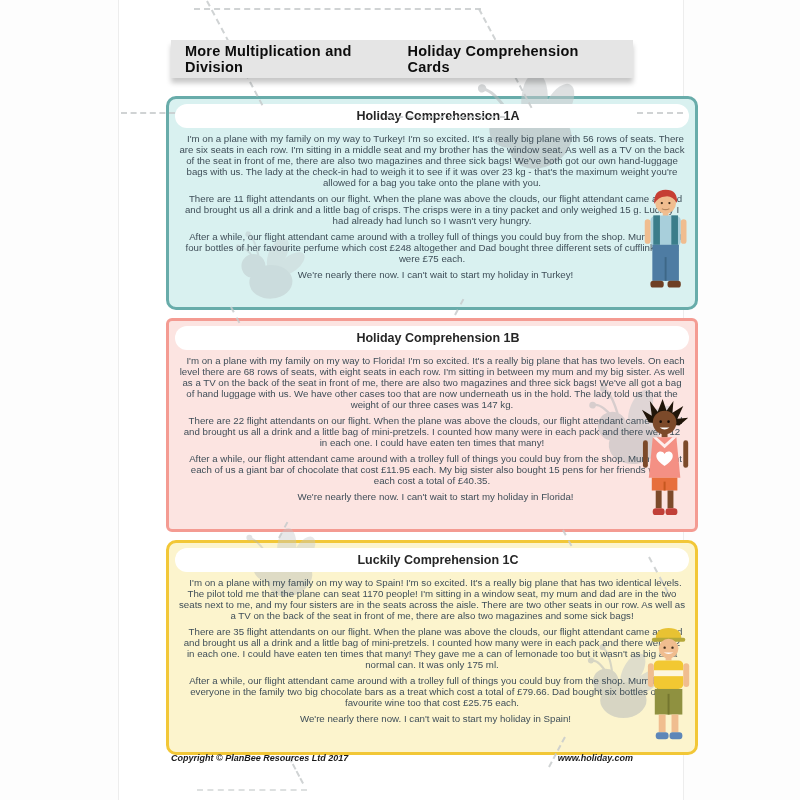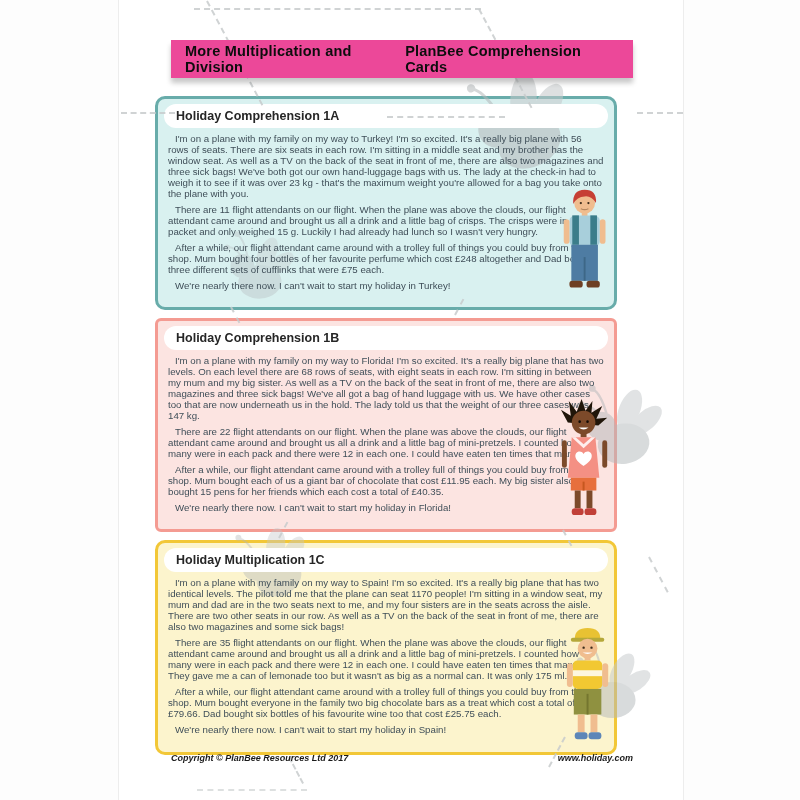--- a/index.html
+++ b/index.html
@@ -5,27 +5,27 @@
   html,body{margin:0;padding:0;background:#ffffff;}
   .canvas{position:relative;width:800px;height:800px;background:#fdfdfd;overflow:hidden;
           font-family:"Liberation Sans",sans-serif;}
   .sheet{position:absolute;left:118px;top:0;width:564px;height:800px;background:#ffffff;
          border-left:1px solid #ededed;border-right:1px solid #ededed;}
 
   
   .dash{position:absolute;border-top:2px dashed #c8cccd;transform-origin:left center;opacity:.85;z-index:4;pointer-events:none;}
 
   
-  .header-bar{position:absolute;left:52px;top:40px;width:462px;height:38px;background:#ec4899;
+  .header-bar{position:absolute;left:52px;top:40px;width:462px;height:38px;background:#e5e5e5;
               box-shadow:0 5px 5px rgba(0,0,0,.22);display:flex;align-items:center;
               justify-content:space-between;padding:0 14px;box-sizing:border-box;z-index:5;}
   .header-bar span{font-weight:700;font-size:14.5px;color:#0d0d0d;letter-spacing:.2px;}
 
   
-  .card{position:absolute;left:36px;width:462px;border-radius:10px;border:3px solid;box-sizing:border-box;z-index:2;}
+  .card{position:absolute;left:47px;width:532px;border-radius:10px;border:3px solid;box-sizing:border-box;z-index:2;text-align:center;}
   .card-a{top:96px;height:214px;background:#d9f1f0;border-color:#68acaa;}
   .card-b{top:318px;height:214px;background:#fce4e1;border-color:#f49b92;border-radius:6px;}
   .card-c{top:540px;height:215px;background:#fcf4cd;border-color:#f2c737;}
   .card-title{position:relative;margin:5px 6px 3px;height:24px;background:#ffffff;border-radius:12px;
               line-height:24px;padding-left:12px;font-weight:700;font-size:12.5px;color:#262626;z-index:1;}
   .card-body{position:relative;padding:2px 10px 0;z-index:1;}
   .card-body p{margin:0 0 5px;text-indent:7px;font-size:9.7px;line-height:11px;color:#3f4e58;}
 
   .character{position:absolute;z-index:2;}
   .char-a{right:4px;bottom:10px;height:112px;}
@@ -70,21 +70,21 @@
     <div class="dash" style="left:336px;top:314px;width:18px;transform:rotate(-62deg);"></div>
     <div class="dash" style="left:160px;top:537px;width:18px;transform:rotate(-62deg);"></div>
     <div class="dash" style="left:444px;top:529px;width:18px;transform:rotate(62deg);"></div>
     <div class="dash" style="left:170px;top:756px;width:30px;transform:rotate(62deg);"></div>
     <div class="dash" style="left:430px;top:766px;width:34px;transform:rotate(-62deg);"></div>
     <div class="dash" style="left:78px;top:789px;width:110px;opacity:.6;"></div>
     <div class="dash" style="left:530px;top:556px;width:40px;transform:rotate(62deg);"></div>
 
     <div class="header-bar">
       <span>More Multiplication and Division</span>
-      <span>PlanBee Comprehension Cards</span>
+      <span>Holiday Comprehension Cards</span>
     </div>
 
     <section class="card card-a">
       <svg class="inner-bee" style="left:300px;top:-30px;width:120px;height:120px;opacity:.55;transform:rotate(-8deg);" viewBox="0 0 100 100">
         <use href="#bee-shape"></use>
         </svg>
       <svg class="inner-bee" style="left:58px;top:132px;width:80px;height:80px;opacity:.35;transform:rotate(14deg);" viewBox="0 0 100 100">
         <use href="#bee-shape"></use>
         </svg>
       <h2 class="card-title">Holiday Comprehension 1A</h2>
@@ -145,21 +145,21 @@
       </svg>
     </section>
 
     <section class="card card-c">
       <svg class="inner-bee" style="left:70px;top:-18px;width:86px;height:86px;opacity:.4;transform:rotate(-6deg);" viewBox="0 0 100 100">
         <use href="#bee-shape"></use>
         </svg>
       <svg class="inner-bee" style="left:408px;top:102px;width:86px;height:86px;opacity:.5;transform:rotate(18deg);" viewBox="0 0 100 100">
         <use href="#bee-shape"></use>
         </svg>
-      <h2 class="card-title">Holiday Multiplication 1C</h2>
+      <h2 class="card-title">Luckily Comprehension 1C</h2>
       <div class="card-body">
         <p>I'm on a plane with my family on my way to Spain! I'm so excited. It's a really big plane that has two identical levels. The pilot told me that the plane can seat 1170 people! I'm sitting in a window seat, my mum and dad are in the two seats next to me, and my four sisters are in the seats across the aisle. There are two other seats in our row. As well as a TV on the back of the seat in front of me, there are also two magazines and some sick bags!</p>
         <p>There are 35 flight attendants on our flight. When the plane was above the clouds, our flight attendant came around and brought us all a drink and a little bag of mini-pretzels. I counted how many were in each pack and there were 12 in each one. I could have eaten ten times that many! They gave me a can of lemonade too but it wasn't as big as a normal can. It was only 175 ml.</p>
         <p>After a while, our flight attendant came around with a trolley full of things you could buy from the shop. Mum bought everyone in the family two big chocolate bars as a treat which cost a total of £79.66. Dad bought six bottles of his favourite wine too that cost £25.75 each.</p>
         <p>We're nearly there now. I can't wait to start my holiday in Spain!</p>
       </div>
       <svg class="character char-c" viewBox="0 0 54 124">
         <path d="M14,14 Q14,3 27,3 Q40,3 40,14 Z" fill="#e8c233"></path>
         <rect x="10" y="13" width="34" height="4" rx="2" fill="#b5a83a"></rect>
         <circle cx="27" cy="24" r="10" fill="#f0bd8f"></circle>

